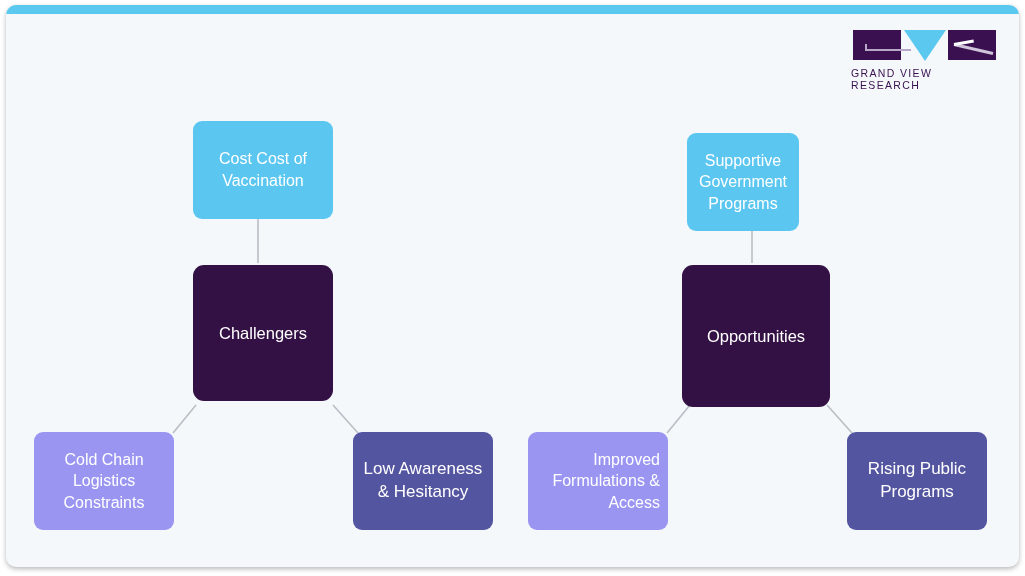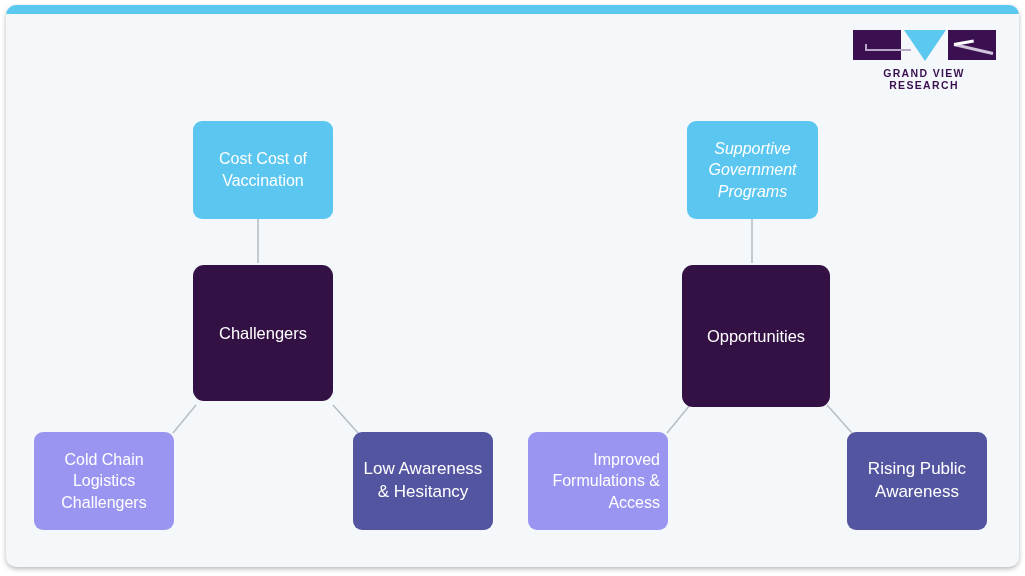--- a/index.html
+++ b/index.html
@@ -80,24 +80,23 @@
     position:absolute;
     left:53px;top:0;
     width:0;height:0;
     border-left:21px solid transparent;
     border-right:21px solid transparent;
     border-top:31px solid #5bc8ef;
   }
   #logo-text{
     margin-top:7px;
     font-size:10.5px;
-    font-weight:bold;
+    font-weight:normal;
     letter-spacing:1.35px;
     color:#3a1050;
-    text-align:center;
     width:146px;
     font-family:"Liberation Sans", sans-serif;
   }
   
   #links{
     position:absolute;
     left:0;top:0;
     width:1013px;height:562px;
     pointer-events:none;
   }
@@ -168,26 +167,26 @@
 
       <line x1="684" y1="400" x2="661" y2="428" stroke="#b9bec6" stroke-width="1.6"></line>
 
       <line x1="821" y1="400" x2="846" y2="428" stroke="#b9bec6" stroke-width="1.6"></line>
     </svg>
 
     <div class="node node-top" style="left:187px;top:116px;width:140px;height:98px;">Cost Cost of Vaccination</div>
 
     <div class="node node-hub" style="left:187px;top:260px;width:140px;height:136px;">Challengers</div>
 
-    <div class="node node-light" style="left:28px;top:427px;width:140px;height:98px;">Cold Chain Logistics Challengers</div>
+    <div class="node node-light" style="left:28px;top:427px;width:140px;height:98px;">Cold Chain Logistics Constraints</div>
 
     <div class="node node-mid" style="left:347px;top:427px;width:140px;height:98px;">Low Awareness &amp; Hesitancy</div>
 
-    <div class="node node-top" style="left:681px;top:116px;width:131px;height:98px;font-style:italic;">Supportive Government Programs</div>
+    <div class="node node-top" style="left:681px;top:128px;width:112px;height:98px;">Supportive Government Programs</div>
 
     <div class="node node-hub" style="left:676px;top:260px;width:148px;height:142px;">Opportunities</div>
 
     <div class="node node-light" style="left:522px;top:427px;width:140px;height:98px;text-align:right;">Improved Formulations &amp; Access</div>
 
-    <div class="node node-mid" style="left:841px;top:427px;width:140px;height:98px;">Rising Public Awareness</div>
+    <div class="node node-mid" style="left:841px;top:427px;width:140px;height:98px;">Rising Public Programs</div>
 
   </div>
 </div>
 
 </body></html>

